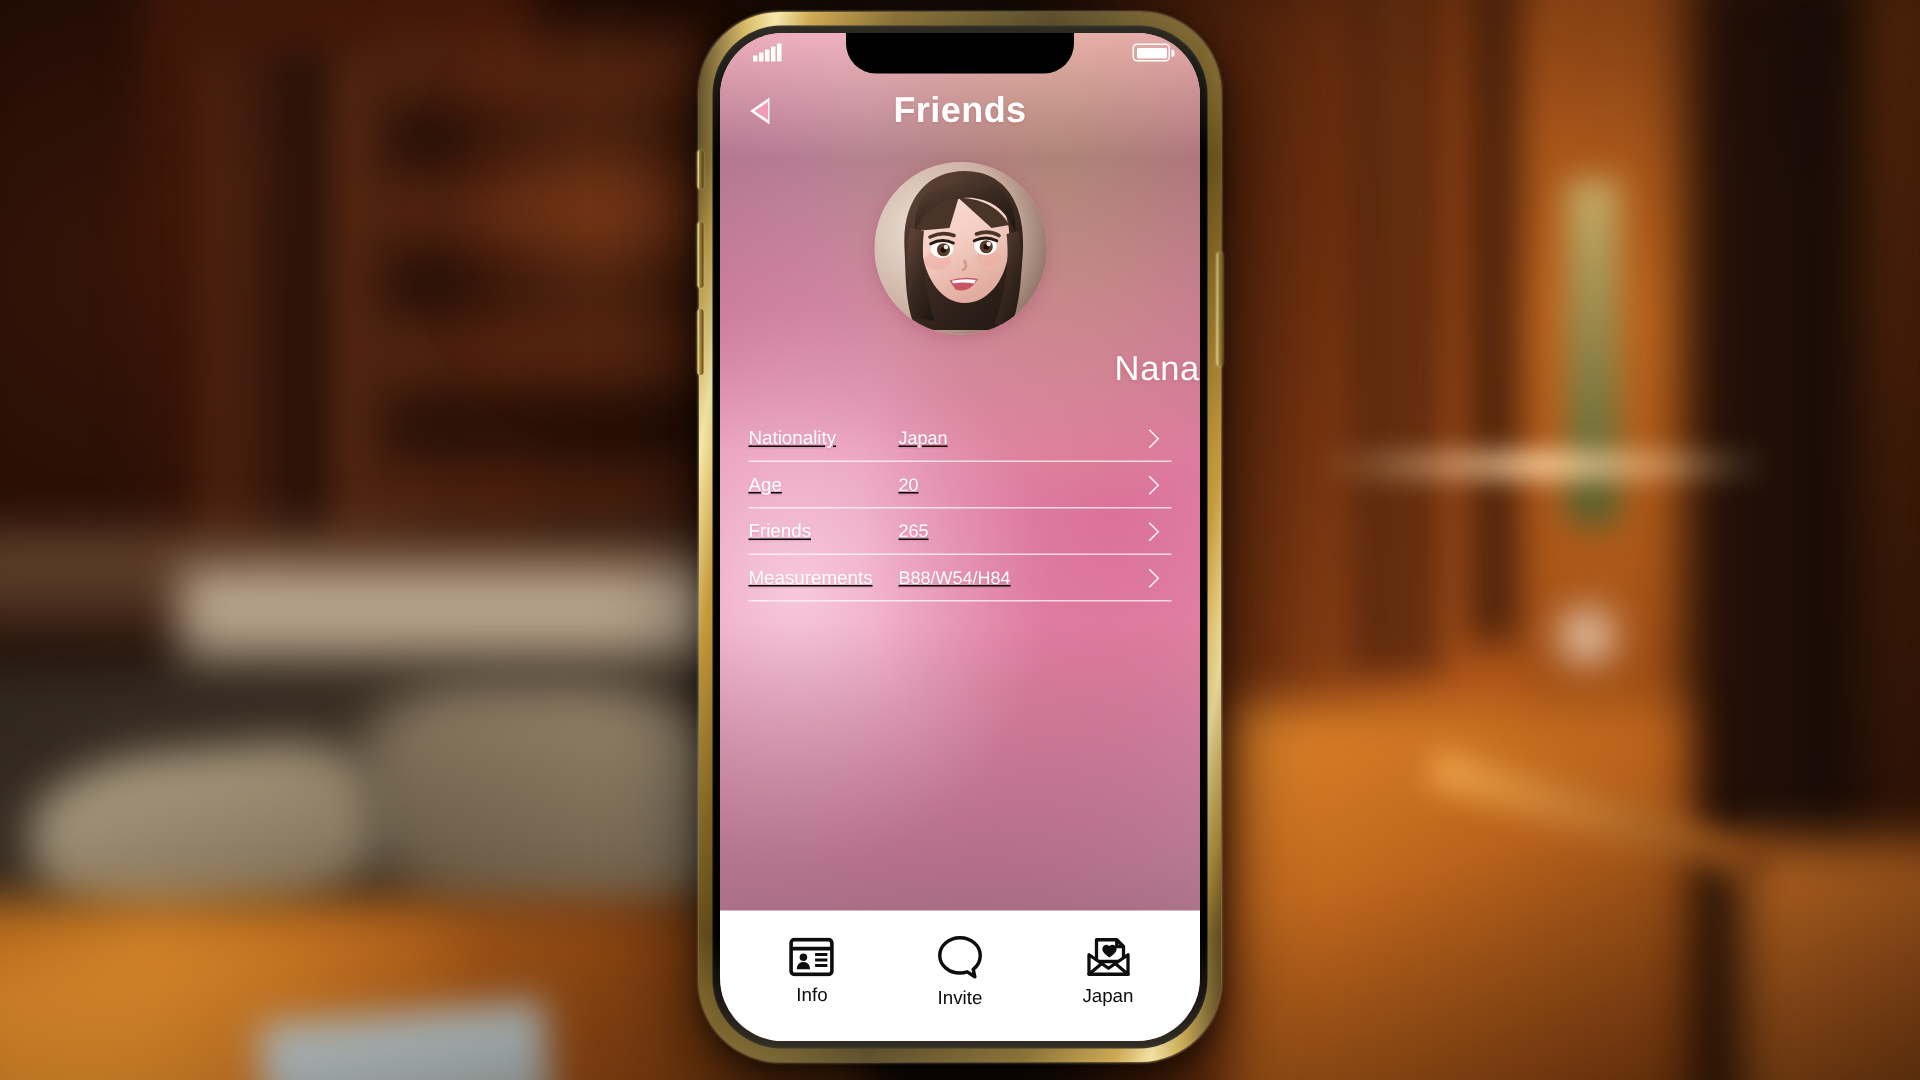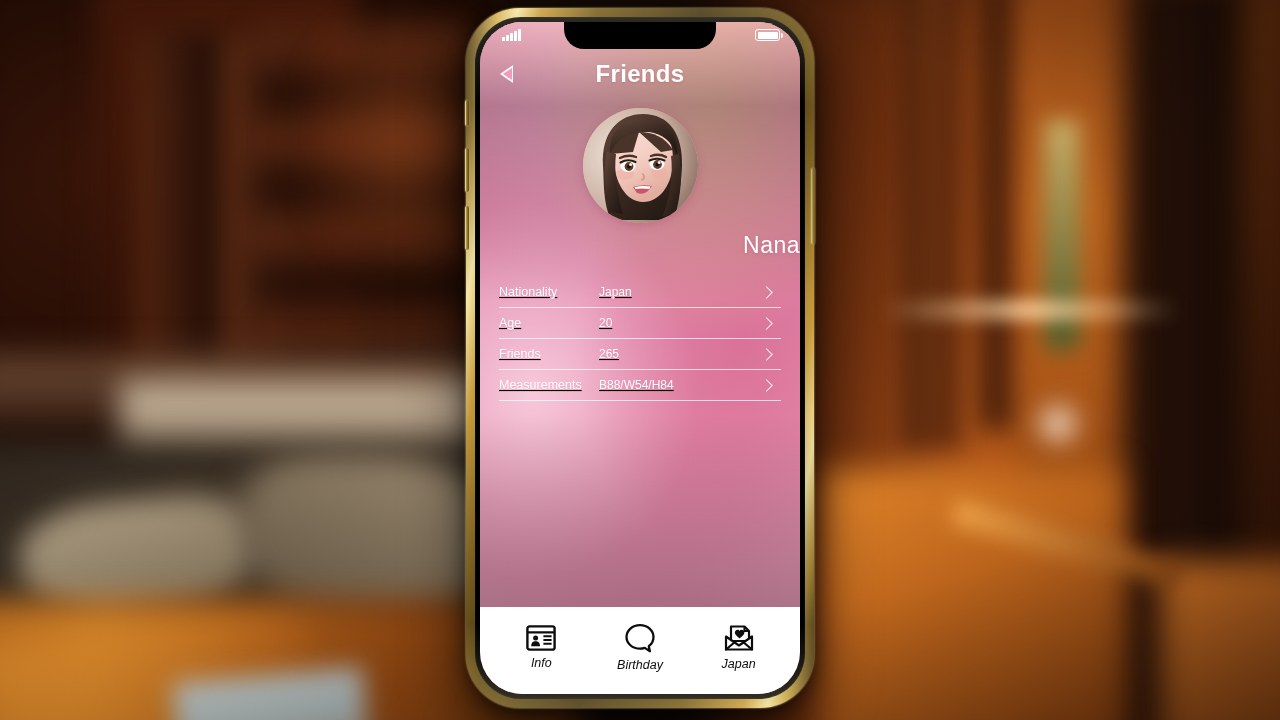--- a/index.html
+++ b/index.html
@@ -316,21 +316,21 @@
     height:87px; background:#fff;
     border-radius:0 0 42px 42px;
     display:flex; align-items:center; justify-content:space-around;
     padding:0 12px 6px 12px;
   }
   .tab {
     display:flex; flex-direction:column; align-items:center;
     gap:5px; cursor:pointer; width:33%;
   }
   .tab svg { display:block; }
-  .tab-label { font-size:12.5px; color:#0d0d0d;font-style:italic; }
+  .tab-label { font-size:12.5px; color:#0d0d0d; }
 </style>
 </head>
 <body>
 
 <div id="scene">
   <div class="layer bg-dark-left"></div>
   <div class="layer bg-amber-right"></div>
   <div class="layer cab-frame"></div>
   <div class="layer cab-glass"></div>
   <div class="layer cab-shelfrow"></div>
@@ -495,21 +495,21 @@
           </svg>
           <span class="tab-label">Info</span>
         </div>
 
         <div class="tab">
           <svg width="32" height="30" viewBox="0 0 32 30">
             <path d="M16 2.2 C23.6 2.2 29.5 7.5 29.5 14 C29.5 17.7 27.7 21 24.8 23.2
                      L25.9 28.2 L20.8 24.9 C19.3 25.4 17.7 25.7 16 25.7
                      C8.4 25.7 2.5 20.4 2.5 14 C2.5 7.5 8.4 2.2 16 2.2 Z" fill="none" stroke="#0d0d0d" stroke-width="2.3" stroke-linejoin="round"></path>
           </svg>
-          <span class="tab-label">Birthday</span>
+          <span class="tab-label">Invite</span>
         </div>
 
         <div class="tab">
           <svg width="30" height="28" viewBox="0 0 30 28">
             <path d="M7 2.5 L20.5 2.5 L25 7 L25 17 L7 17 Z" fill="#fff" stroke="#0d0d0d" stroke-width="2.2" stroke-linejoin="round"></path>
             <path d="M20.5 2.5 L20.5 7 L25 7" fill="none" stroke="#0d0d0d" stroke-width="2.2" stroke-linejoin="round"></path>
             <path d="M15.6 14.4 C14 12.9 10.9 11.2 10.9 8.6 C10.9 6.9 12.2 5.8 13.7 5.8
                      C14.6 5.8 15.3 6.3 15.6 6.9 C16 6.3 16.7 5.8 17.6 5.8
                      C19.1 5.8 20.4 6.9 20.4 8.6 C20.4 11.2 17.3 12.9 15.6 14.4 Z" fill="#0d0d0d"></path>
             <path d="M2 12.5 L15 21.5 L28 12.5 L28 25.5 L2 25.5 Z" fill="#fff" stroke="#0d0d0d" stroke-width="2.2" stroke-linejoin="round"></path>

